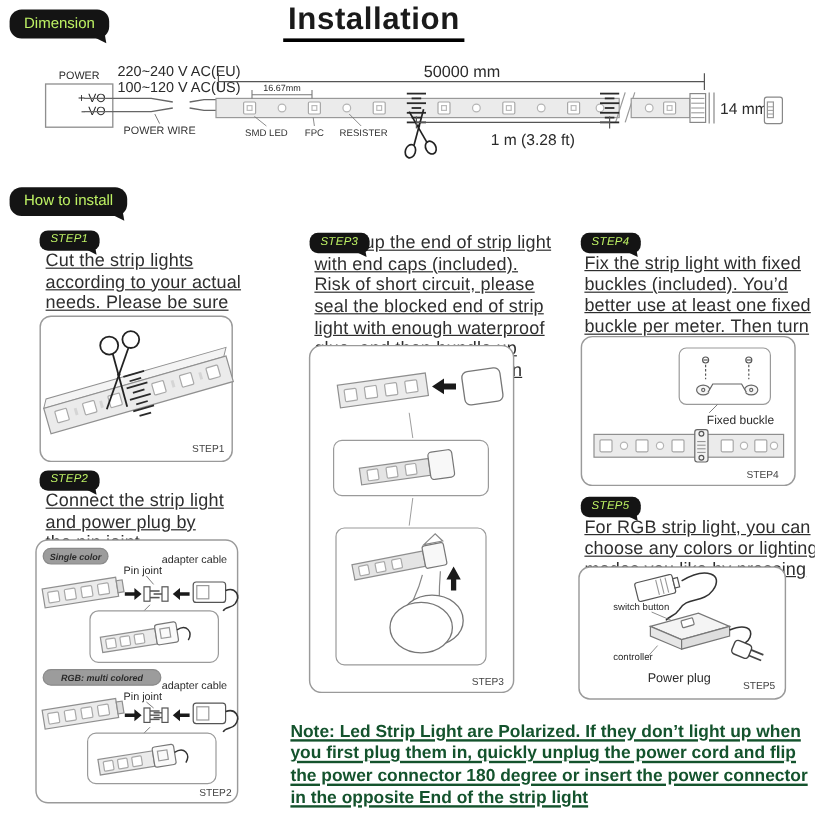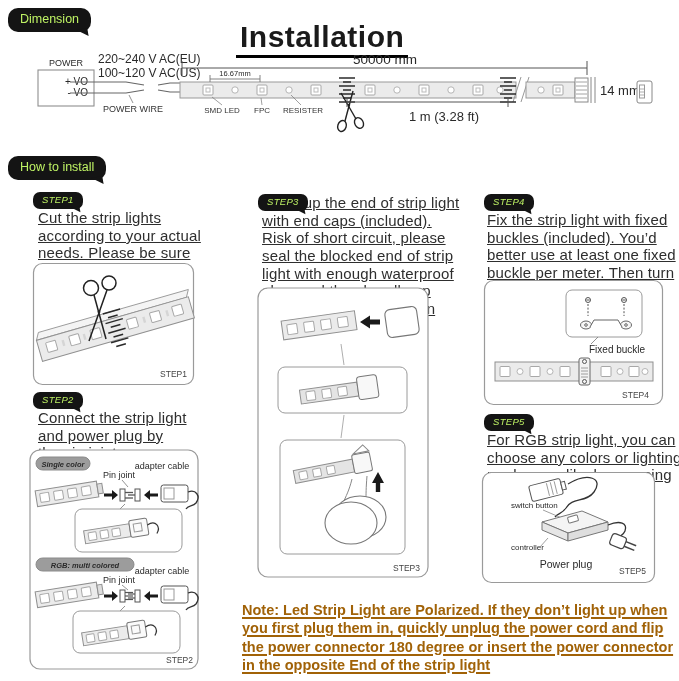--- a/index.html
+++ b/index.html
@@ -18,34 +18,34 @@
     content:""; position:absolute; right:3px; bottom:-5px; width:0; height:0;
     border-left:11px solid transparent; border-top:8px solid #141414;
     transform:rotate(-10deg);
   }
   .bubble.big { font-size:12.5px; padding:5px 12px 6px; }
   .bubble.step { font-size:9.5px; font-style:italic; letter-spacing:.3px;
     padding:3px 9px 4px; border-radius:7px; }
   .bubble.step::after { border-left-width:8px; border-top-width:6px; bottom:-4px; }
 
   h1.title {
-    position:absolute; left:236px; top:20px;
-    font-size:30px; font-weight:800; letter-spacing:.5px;
+    position:absolute; left:236px; top:0;
+    font-size:26px; font-weight:800; letter-spacing:.5px;
     border-bottom:3px solid #000; padding:0 4px 1px;
   }
 
   .step-text {
     position:absolute; font-size:15px; line-height:1.18;
     color:#2e2e2e; letter-spacing:.15px;text-decoration:underline;
   }
 
   .note {
     position:absolute; left:242px; top:601px; width:437px;
     font-size:14.5px; font-weight:bold; line-height:1.26;
-    color:#a16207; text-decoration:underline;
+    color:#14532d; text-decoration:underline;
     text-decoration-thickness:1.5px; text-underline-offset:2px;
   }
 
   svg { position:absolute; overflow:visible; }
   svg text { font-family:"Liberation Sans", sans-serif; fill:#2a2a2a; }
   .lbl  { fill:#333; }
   .figlbl { fill:#444; }
 </style>
 </head>
 <body>

